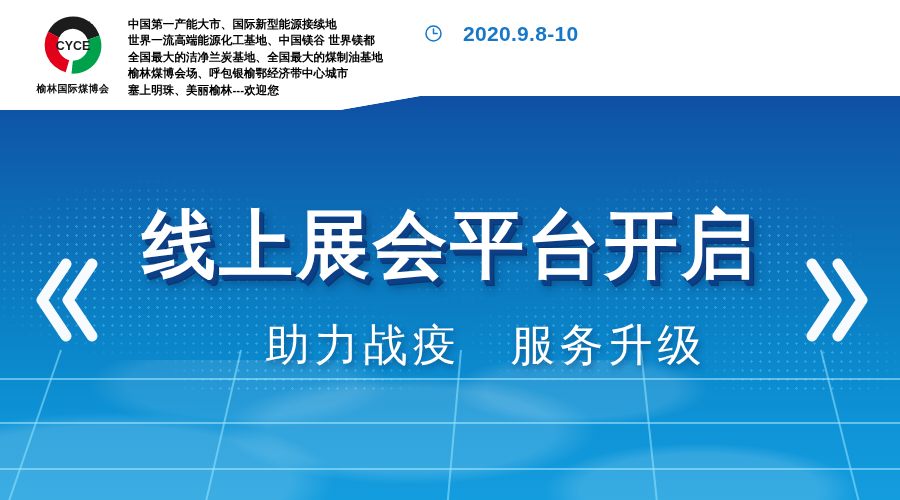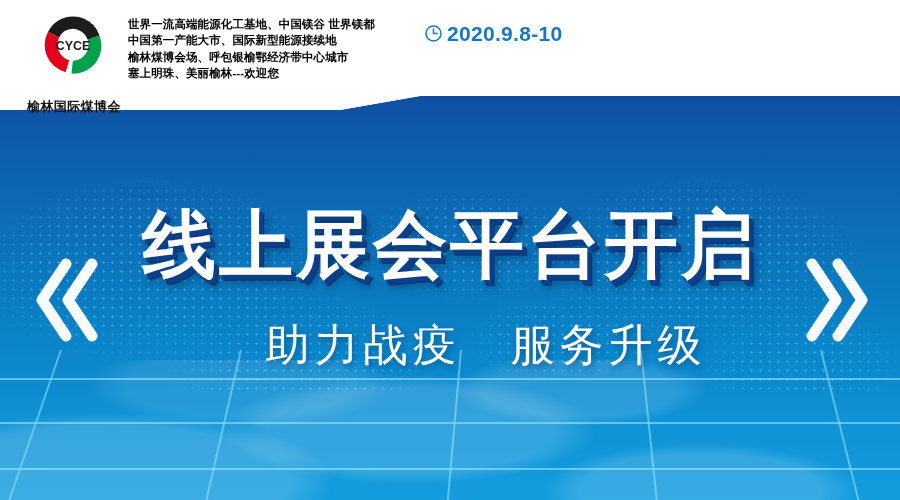--- a/index.html
+++ b/index.html
@@ -76,34 +76,34 @@
     position:absolute; left:0; top:0; width:900px; height:110px;
     background:#ffffff;
     clip-path: polygon(0 0, 900px 0, 900px 96px, 420px 96px, 340px 110px, 0 110px);
   }
   .header-inner{ position:absolute; left:0; top:0; width:900px; height:110px; pointer-events:auto; }
 
   
   .logo-wrap{ position:absolute; left:27px; top:12px; width:92px; text-align:center; }
   .logo-mark{ width:74px; height:66px; margin:0 auto; display:block; }
   .logo-caption{
-    font-size:13px; font-weight:bold; color:#111; letter-spacing:.4px;
-    margin-top:20px; white-space:nowrap;
+    font-size:10px; font-weight:bold; color:#111; letter-spacing:.4px;
+    margin-top:4px; white-space:nowrap;
   }
 
   
   .slogan{ position:absolute; left:128px; top:16px; }
   .slogan div{
     font-size:11.5px; line-height:16.4px; color:#000; font-weight:bold;
     letter-spacing:.1px; white-space:nowrap;
   }
 
   
   .meta{ position:absolute; left:424px; top:18px; color:#1878c8; }
-  .meta-row{ display:flex; align-items:center; gap:4px; height:31px; }
+  .meta-row{ display:flex; align-items:center; gap:20px; height:31px; }
   .meta-ico{ width:19px; height:19px; flex:0 0 19px; }
   .meta-txt{ font-size:21px; font-weight:600; letter-spacing:.3px; white-space:nowrap; color:#1878c8; }
 
   
   .headline{
     position:absolute; left:0; top:203px; width:900px; text-align:center; z-index:6;
   }
   .headline-txt{
     display:inline-block;
     font-family:Liberation Sans, sans-serif;
@@ -198,22 +198,23 @@
           <path d="M86 32 A38 38 0 0 1 48 84 L50 66 A22 22 0 0 0 70 38 Z" fill="#00a14b"></path>
           <path d="M70 62 A38 38 0 0 1 48 84 L50 66 A22 22 0 0 0 60 58 Z" fill="url(#dotgrn)"></path>
 
           <circle cx="50" cy="45" r="21" fill="#ffffff"></circle>
           <text x="50" y="52" text-anchor="middle" font-family="Liberation Sans, sans-serif" font-size="17" font-weight="bold" fill="#1c1c1c">CYCE</text>
         </svg>
         <div class="logo-caption">榆林国际煤博会</div>
       </div>
 
       <div class="slogan">
+        <div>中国第一产能大市、国际新型能源接续地</div>
         <div>世界一流高端能源化工基地、中国镁谷 世界镁都</div>
-        <div>中国第一产能大市、国际新型能源接续地</div>
+        <div>全国最大的洁净兰炭基地、全国最大的煤制油基地</div>
         <div>榆林煤博会场、呼包银榆鄂经济带中心城市</div>
         <div>塞上明珠、美丽榆林---欢迎您</div>
       </div>
 
       <div class="meta">
         <div class="meta-row">
           <svg class="meta-ico" viewBox="0 0 24 24">
             <circle cx="12" cy="12" r="9.5" fill="none" stroke="#1878c8" stroke-width="1.9"></circle>
             <path d="M12 6.4 V12 H16.6" fill="none" stroke="#1878c8" stroke-width="1.9" stroke-linecap="round" stroke-linejoin="round"></path>
           </svg>

